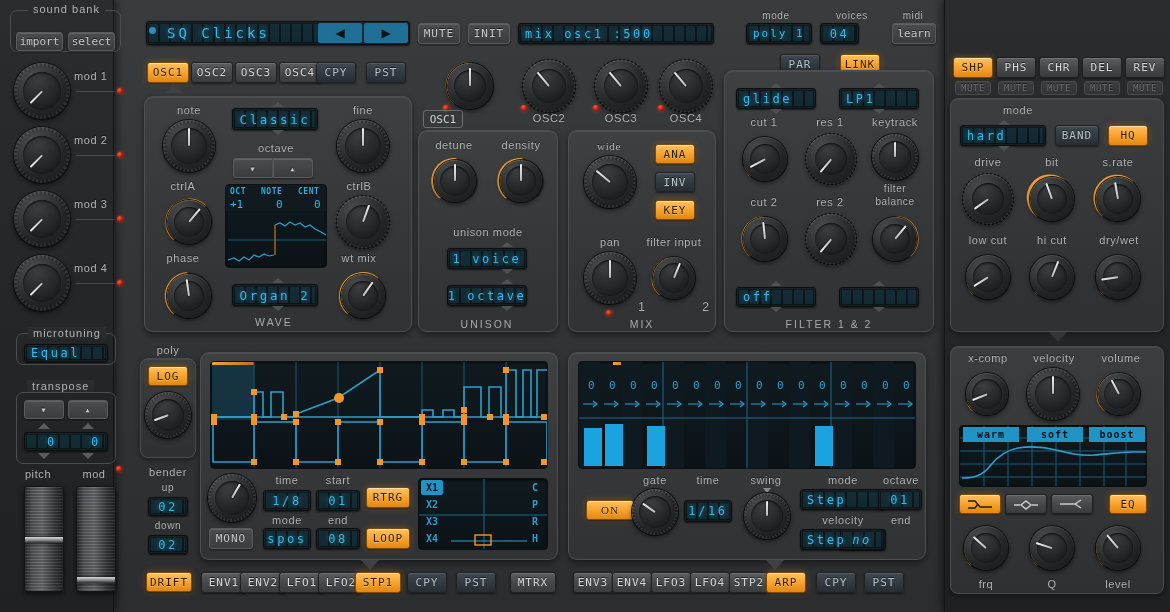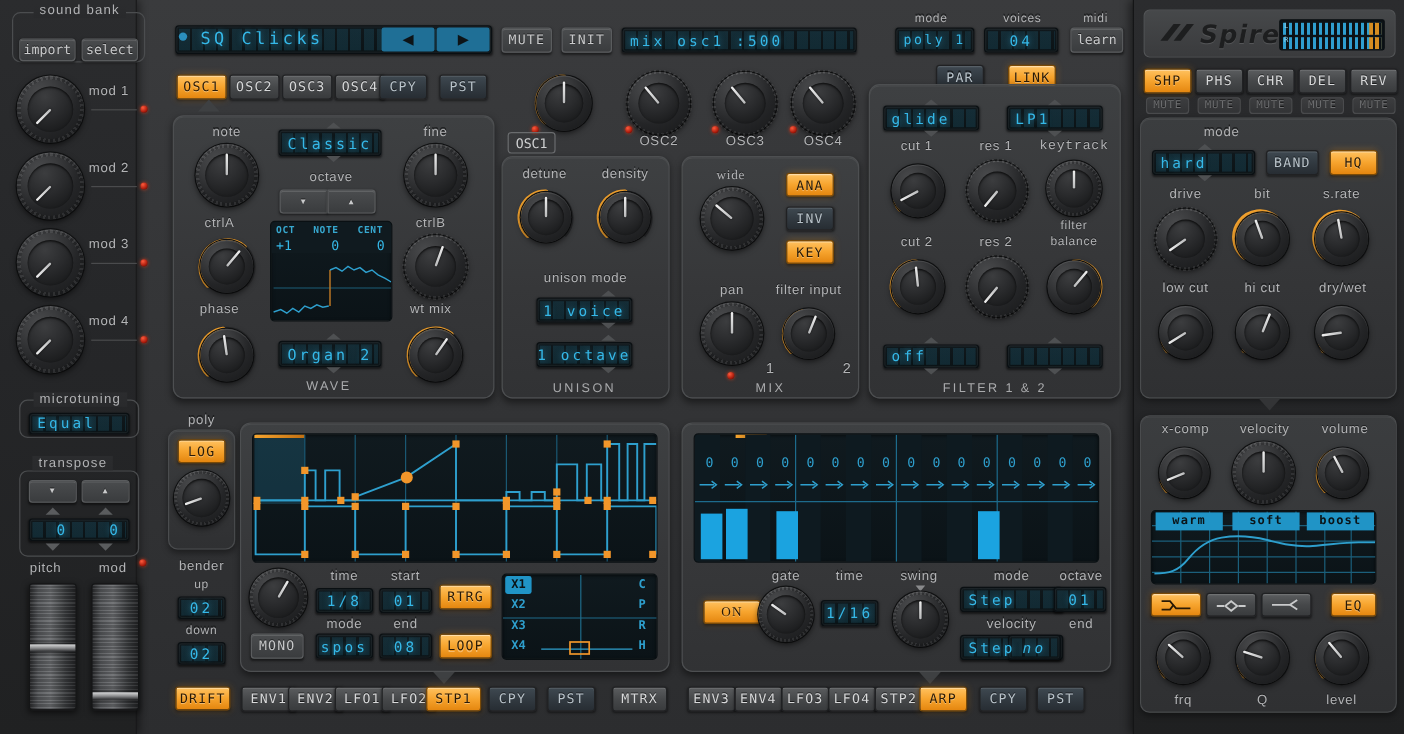--- a/index.html
+++ b/index.html
@@ -326,21 +326,21 @@
   <div class="lcd" style="left:518px; top:23px; width:196px; height:21px;">
     <div class="seg-bg"></div>
       <span>mix osc1      :500</span>
   </div>
   <div class="lbl sm" style="left:736px; top:10px; width:80px;">mode</div>
   <div class="lcd" style="left:746px; top:23px; width:66px; height:21px; font-size:11px; letter-spacing:2px;">
     <div class="seg-bg"></div>
       <span>poly 1</span>
   </div>
   <div class="lbl sm" style="left:820px; top:10px; width:64px;">voices</div>
-  <div class="lcd center" style="left:820px; top:23px; width:62px; height:21px;">
+  <div class="lcd center" style="left:820px; top:23px; width:39px; height:21px;">
     <div class="seg-bg"></div>
       <span>04</span>
   </div>
   <div class="lbl sm" style="left:888px; top:10px; width:50px;">midi</div>
   <div class="btn flat" style="left:892px; top:23px; width:44px; height:21px; font-size:11px; letter-spacing:0;">learn</div>
 
   <div class="btn on" style="left:147px; top:62px; width:42px; height:21px;">OSC1</div>
   <div class="btn" style="left:191px; top:62px; width:42px; height:21px;">OSC2</div>
   <div class="btn" style="left:235px; top:62px; width:42px; height:21px;">OSC3</div>
   <div class="btn" style="left:279px; top:62px; width:42px; height:21px;">OSC4</div>
@@ -583,21 +583,21 @@
       <div class="cap" style="inset:12px;"></div>
     <div class="ptr" style="height:17px; margin-left:-1.2px; margin-top:-17px; transform:rotate(-118deg);"></div>
   </div>
   <div class="lbl" style="left:802px; top:116px; width:56px;">res 1</div>
   <div class="knob" style="left:804px; top:132px; width:54px; height:54px;">
     <div class="body" style="inset:2px;"></div>
       <div class="teeth"></div>
       <div class="cap" style="inset:11px;"></div>
     <div class="ptr" style="height:17px; margin-left:-1.2px; margin-top:-17px; transform:rotate(-140deg);"></div>
   </div>
-  <div class="lbl" style="left:862px; top:116px; width:66px;font-family:Liberation Mono, monospace;">keytrack</div>
+  <div class="lbl" style="left:862px; top:116px; width:66px;">keytrack</div>
   <div class="knob" style="left:872px; top:134px; width:46px; height:46px;">
     <div class="body" style="inset:0;"></div>
       <div class="teeth"></div>
       <div class="cap" style="inset:7px;"></div>
     <div class="ptr" style="height:15px; margin-left:-1.2px; margin-top:-15px; transform:rotate(0deg);"></div>
   </div>
 
   <div class="lbl" style="left:736px; top:196px; width:56px;">cut 2</div>
   <div class="knob" style="left:738px; top:212px; width:54px; height:54px;">
     <svg class="ring" viewBox="0 0 54 54">
@@ -635,35 +635,20 @@
   <div class="spin-dn" style="left:770px; top:307px;"></div>
   <div class="spin-up" style="left:873px; top:281px;"></div>
   <div class="lcd" style="left:839px; top:287px; width:80px; height:20px; font-size:12px;">
     <div class="seg-bg"></div>
       <span></span>
   </div>
   <div class="spin-dn" style="left:873px; top:307px;"></div>
   <div class="sect-name" style="left:779px; top:318px; width:100px;">FILTER 1 &amp; 2</div>
 
   <div class="rightrail">
-    <div class="logo-bar" style="left:8px; top:8px; width:210px;">
-      <svg style="position:absolute;left:10px;top:9px;" width="32" height="22" viewBox="0 0 32 22">
-        <path d="M3,16 L14,2 L20,2 L9,16 Z" fill="#1d1e1f"></path>
-        <path d="M14,16 L25,2 L31,2 L20,16 Z" fill="#1d1e1f"></path>
-      </svg>
-      <div class="logotext" style="left:46px; top:8px;">Spire</div>
-      <div class="meter">
-        <div class="meterrow" style="top:2px;"></div>
-        <div class="meterclip" style="top:2px;"></div>
-        <div class="meterrow" style="top:14px;"></div>
-        <div class="meterclip" style="top:14px;"></div>
-        <span style="position:absolute;left:3px;top:1px;font:6px 'DejaVu Sans Mono',monospace;color:#8fd4ef;">L</span>
-        <span style="position:absolute;left:3px;top:13px;font:6px 'DejaVu Sans Mono',monospace;color:#8fd4ef;">R</span>
-      </div>
-    </div>
 
     <div class="btn on" style="left:8px; top:57px; width:40px; height:21px;">SHP</div>
     <div class="btn" style="left:51px; top:57px; width:40px; height:21px;">PHS</div>
     <div class="btn" style="left:94px; top:57px; width:40px; height:21px;">CHR</div>
     <div class="btn" style="left:137px; top:57px; width:40px; height:21px;">DEL</div>
     <div class="btn" style="left:180px; top:57px; width:40px; height:21px;">REV</div>
 
     <div class="btn mute" style="left:10px; top:81px; width:36px; height:14px;">MUTE</div>
     <div class="btn mute" style="left:53px; top:81px; width:36px; height:14px;">MUTE</div>
     <div class="btn mute" style="left:96px; top:81px; width:36px; height:14px;">MUTE</div>

